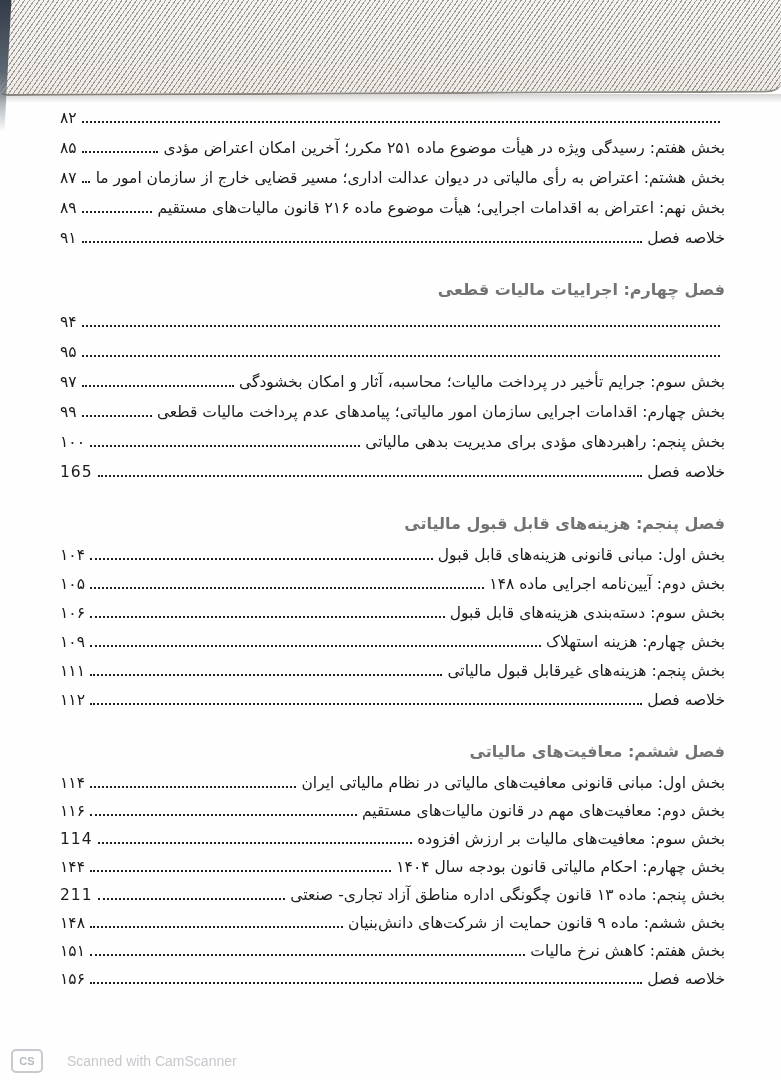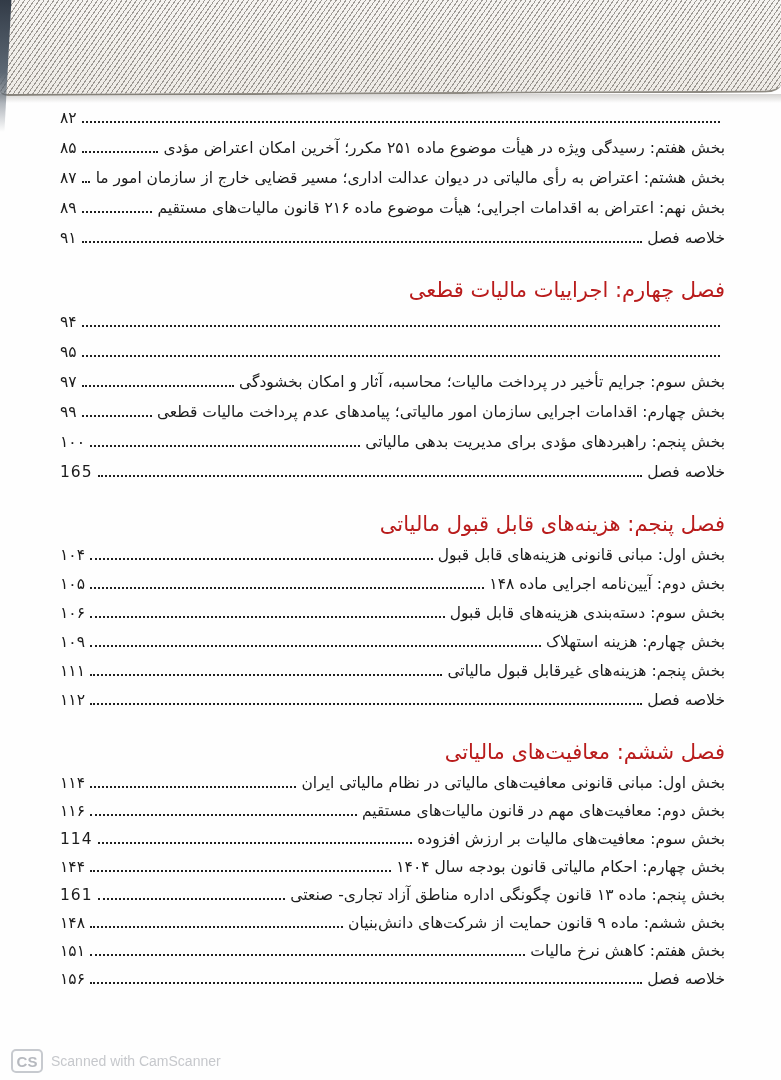--- a/index.html
+++ b/index.html
@@ -49,37 +49,38 @@
   .sec-3 .row{line-height:29px;}
   .sec-4 .row{line-height:28px;}
   .lbl{white-space:nowrap;flex:0 1 auto;overflow:hidden;}
   .leader{
     flex:1 1 8px;min-width:8px;height:3px;margin:0 5px;
     border-bottom:2px dotted #1f1f1f;
   }
   .pg{white-space:nowrap;flex:0 0 auto;letter-spacing:1px;}
   .chapter{
     margin:20px 0 0 0;line-height:34px;
-    font-size:21px;font-weight:normal;color:#b91c1c;
+    font-size:16px;font-weight:bold;color:#737373;
   }
 
   
   .cs-footer{
     position:absolute;left:11px;bottom:7px;
     display:flex;align-items:center;gap:8px;
   }
   .cs-badge{
     width:28px;height:20px;border:2px solid #c7cacf;border-radius:5px;
     display:flex;align-items:center;justify-content:center;
-    color:#b6b9bf;font-size:15px;font-weight:bold;
+    color:#b6b9bf;font-size:11px;font-weight:bold;
     font-family:"Liberation Sans", sans-serif;
   }
   .cs-text{
     color:#c6c8cc;font-size:14px;
     font-family:"Liberation Sans", sans-serif;
+    margin-left:16px;
   }
 </style>
 </head>
 <body>
 
 <div class="page">
 
   <div class="scan-band"></div>
   <div class="band-shadow"></div>
   <div class="spine-edge"></div>
@@ -197,21 +198,21 @@
         <span class="pg">114</span>
       </div>
       <div class="row">
         <span class="lbl">بخش چهارم: احکام مالیاتی قانون بودجه سال ۱۴۰۴</span>
         <span class="leader"></span>
         <span class="pg">۱۴۴</span>
       </div>
       <div class="row">
         <span class="lbl">بخش پنجم: ماده ۱۳ قانون چگونگی اداره مناطق آزاد تجاری- صنعتی</span>
         <span class="leader"></span>
-        <span class="pg">161</span>
+        <span class="pg">211</span>
       </div>
       <div class="row">
         <span class="lbl">بخش ششم: ماده ۹ قانون حمایت از شرکت‌های دانش‌بنیان</span>
         <span class="leader"></span>
         <span class="pg">۱۴۸</span>
       </div>
       <div class="row">
         <span class="lbl">بخش هفتم: کاهش نرخ مالیات</span>
         <span class="leader"></span>
         <span class="pg">۱۵۱</span>

